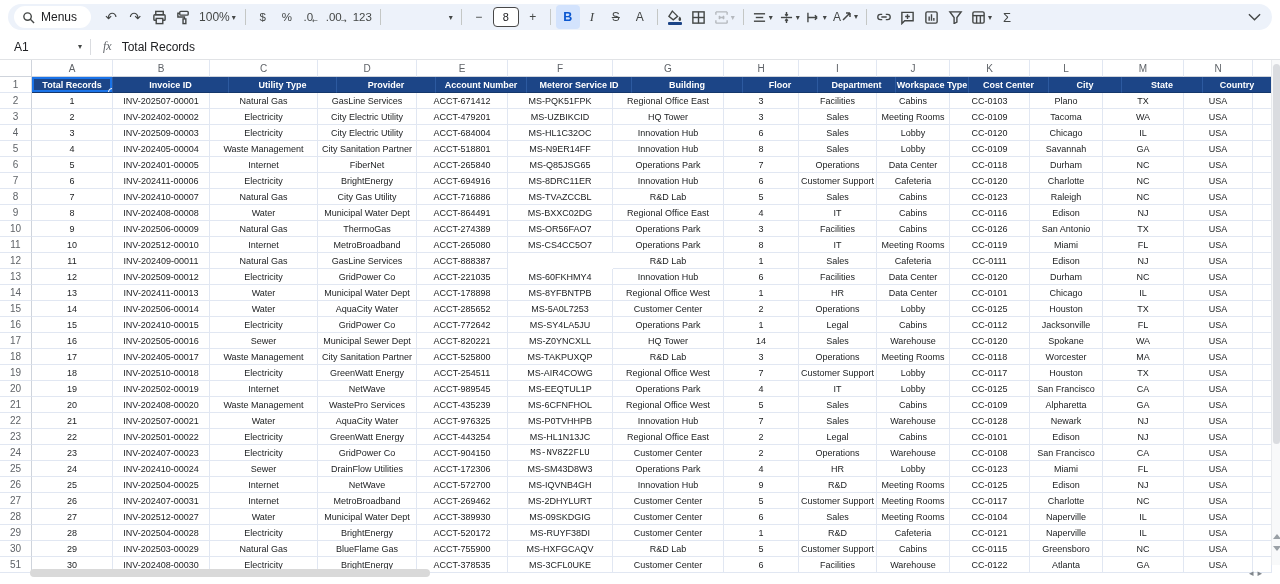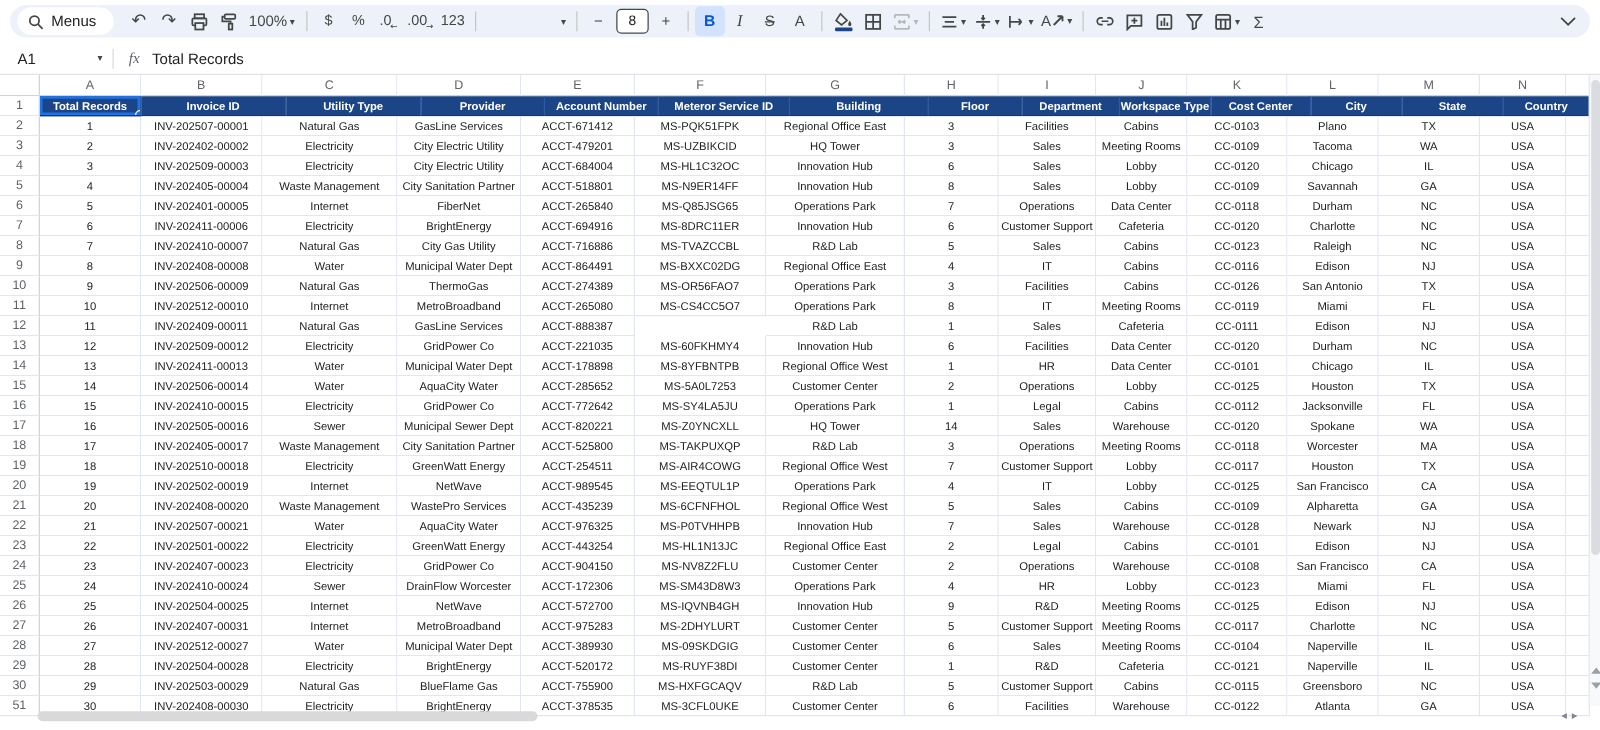--- a/index.html
+++ b/index.html
@@ -666,37 +666,37 @@
       <div class="cell " style="width: 69px;">USA</div>
       <div class="cell " style="width: 19px;"></div>
     </div>
     <div class="grow">
       <div class="cell rowhdr" style="width: 32px;">24</div>
       <div class="cell " style="width: 81px;">23</div>
       <div class="cell " style="width: 97px;">INV-202407-00023</div>
       <div class="cell " style="width: 108px;">Electricity</div>
       <div class="cell " style="width: 99px;">GridPower Co</div>
       <div class="cell " style="width: 91px;">ACCT-904150</div>
-      <div class="cell " style="width: 105px;">MS-NV8Z2FLU</div>
+      <div class="cell " style="width: 105px; font-family: Liberation Mono, monospace;">MS-NV8Z2FLU</div>
       <div class="cell " style="width: 111px;">Customer Center</div>
       <div class="cell " style="width: 75px;">2</div>
       <div class="cell " style="width: 78px;">Operations</div>
       <div class="cell " style="width: 73px;">Warehouse</div>
       <div class="cell " style="width: 80px;">CC-0108</div>
       <div class="cell " style="width: 73px;">San Francisco</div>
       <div class="cell " style="width: 81px;">CA</div>
       <div class="cell " style="width: 69px;">USA</div>
       <div class="cell " style="width: 19px;"></div>
     </div>
     <div class="grow">
       <div class="cell rowhdr" style="width: 32px;">25</div>
       <div class="cell " style="width: 81px;">24</div>
       <div class="cell " style="width: 97px;">INV-202410-00024</div>
       <div class="cell " style="width: 108px;">Sewer</div>
-      <div class="cell " style="width: 99px;">DrainFlow Worcester</div>
+      <div class="cell " style="width: 99px;">DrainFlow Utilities</div>
       <div class="cell " style="width: 91px;">ACCT-172306</div>
       <div class="cell " style="width: 105px;">MS-SM43D8W3</div>
       <div class="cell " style="width: 111px;">Operations Park</div>
       <div class="cell " style="width: 75px;">4</div>
       <div class="cell " style="width: 78px;">HR</div>
       <div class="cell " style="width: 73px;">Lobby</div>
       <div class="cell " style="width: 80px;">CC-0123</div>
       <div class="cell " style="width: 73px;">Miami</div>
       <div class="cell " style="width: 81px;">FL</div>
       <div class="cell " style="width: 69px;">USA</div>
@@ -719,21 +719,21 @@
       <div class="cell " style="width: 81px;">NJ</div>
       <div class="cell " style="width: 69px;">USA</div>
       <div class="cell " style="width: 19px;"></div>
     </div>
     <div class="grow">
       <div class="cell rowhdr" style="width: 32px;">27</div>
       <div class="cell " style="width: 81px;">26</div>
       <div class="cell " style="width: 97px;">INV-202407-00031</div>
       <div class="cell " style="width: 108px;">Internet</div>
       <div class="cell " style="width: 99px;">MetroBroadband</div>
-      <div class="cell " style="width: 91px;">ACCT-975283</div>
+      <div class="cell " style="width: 91px;">ACCT-269462</div>
       <div class="cell " style="width: 105px;">MS-2DHYLURT</div>
       <div class="cell " style="width: 111px;">Customer Center</div>
       <div class="cell " style="width: 75px;">5</div>
       <div class="cell " style="width: 78px;">Customer Support</div>
       <div class="cell " style="width: 73px;">Meeting Rooms</div>
       <div class="cell " style="width: 80px;">CC-0117</div>
       <div class="cell " style="width: 73px;">Charlotte</div>
       <div class="cell " style="width: 81px;">NC</div>
       <div class="cell " style="width: 69px;">USA</div>
       <div class="cell " style="width: 19px;"></div>

